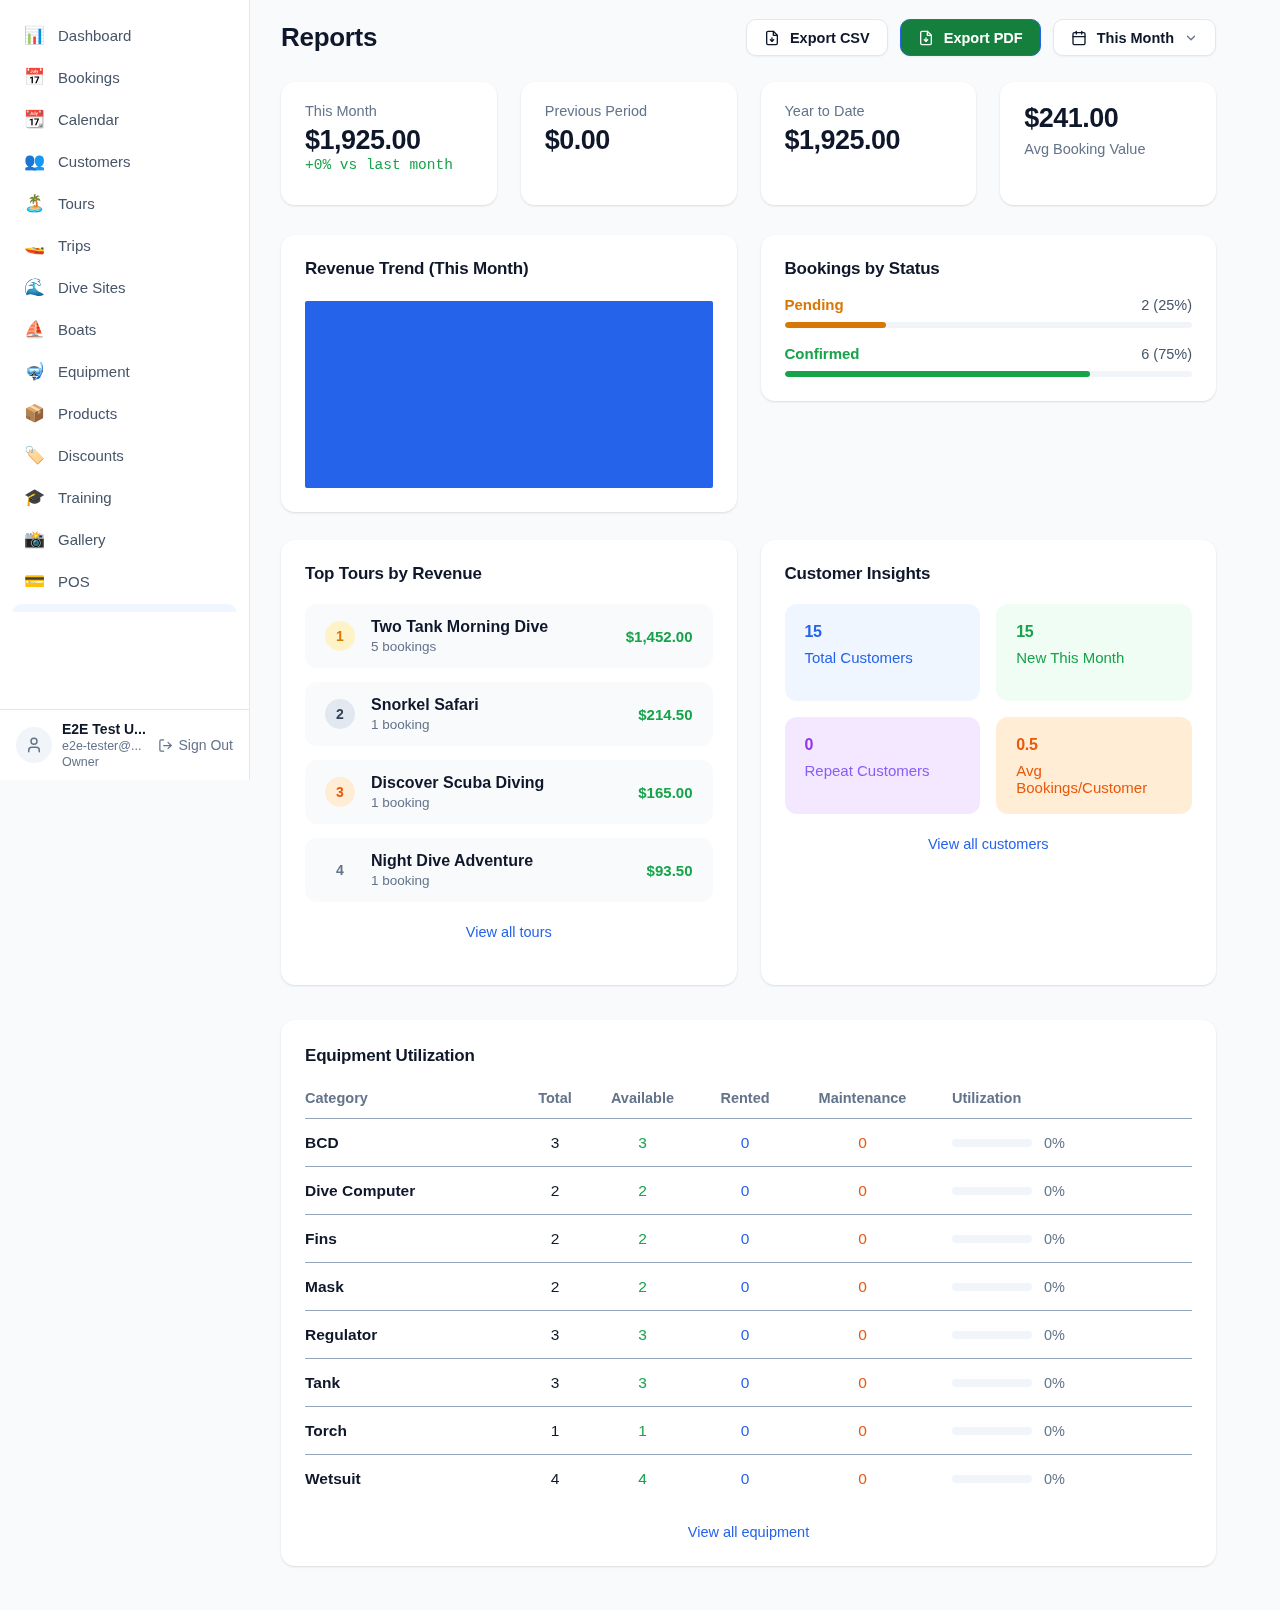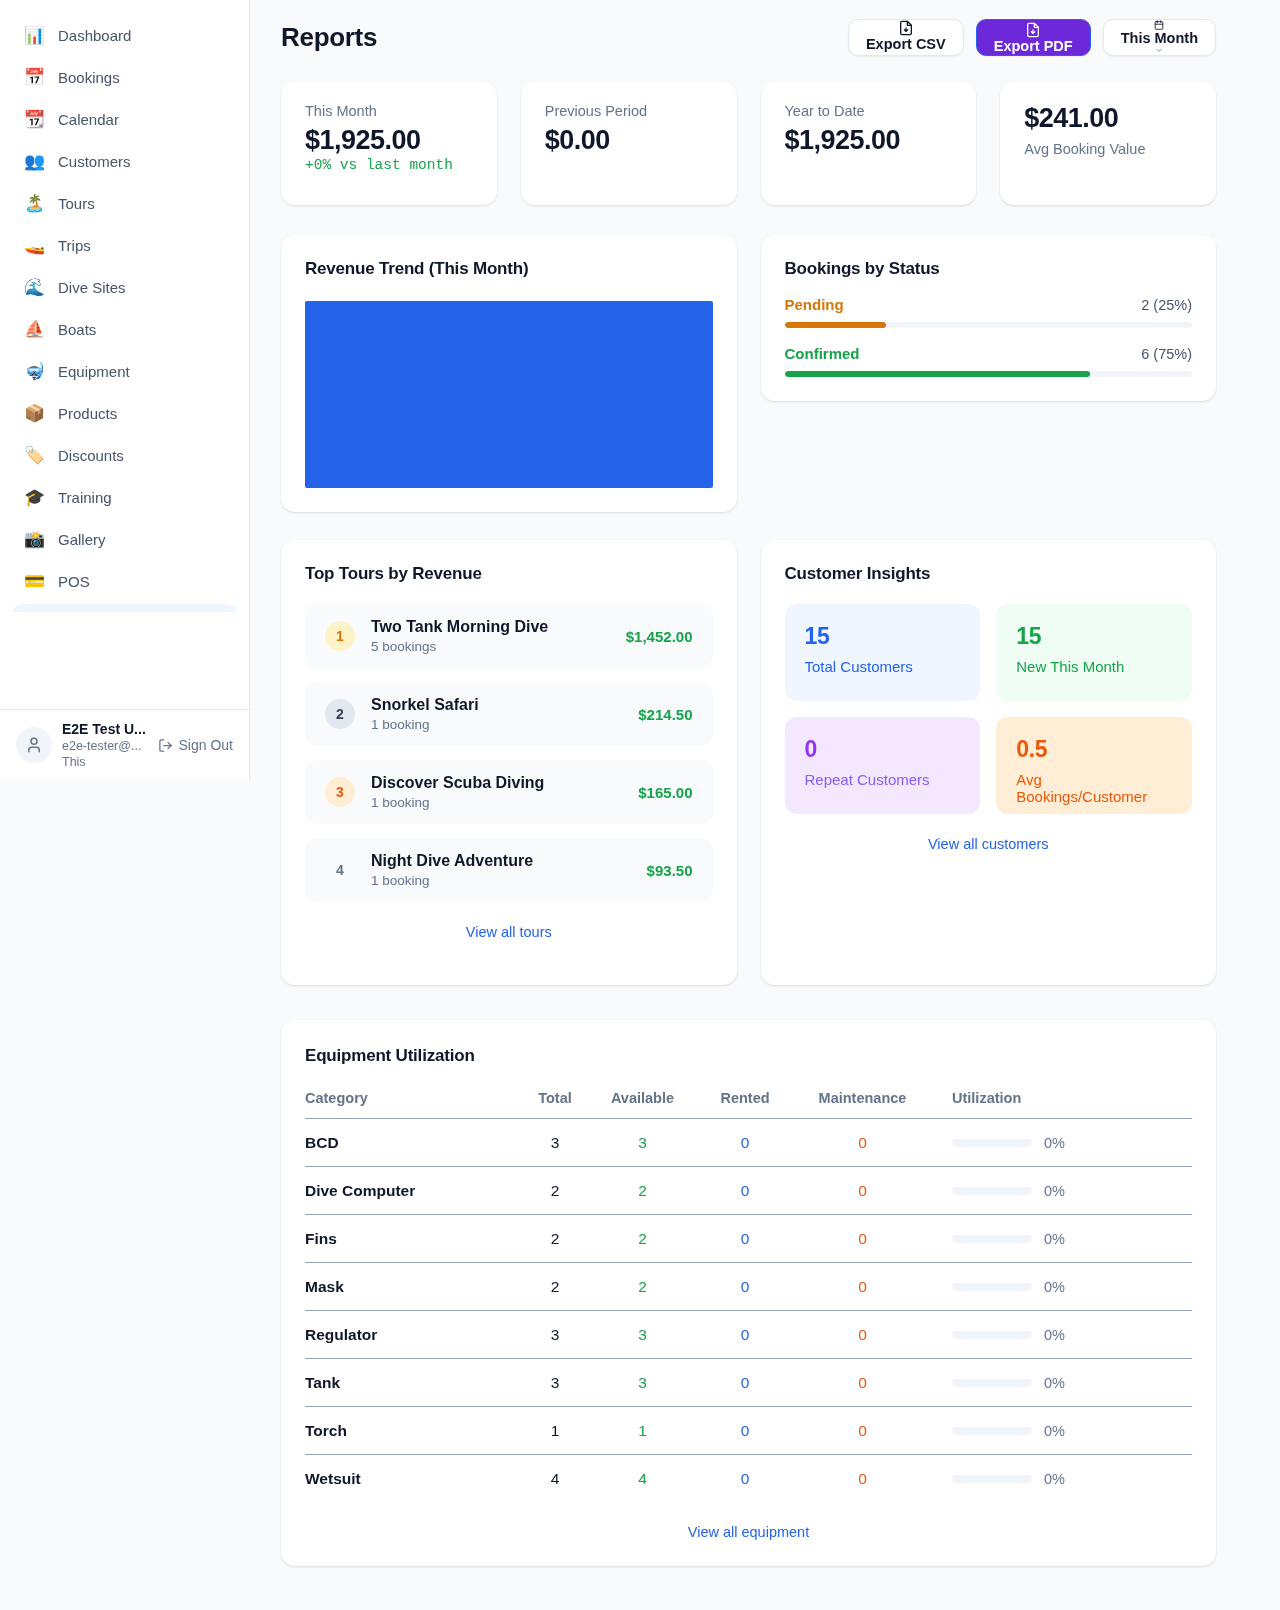--- a/index.html
+++ b/index.html
@@ -39,27 +39,26 @@
   .user-email { font-size:12.5px; color:#64748b; margin-top:2px; white-space:nowrap; overflow:hidden; }
   .user-role { font-size:12.5px; color:#64748b; margin-top:2px; }
   .signout { display:flex; align-items:center; gap:6px; color:#64748b; font-size:14px;
     cursor:pointer; flex:0 0 auto; }
   
   .main { position:absolute; left:250px; top:0; width:1030px; height:1610px; padding:19px 64px 0 31px; }
   .page-header { display:flex; align-items:center; justify-content:space-between; }
   .page-title { font-size:26px; font-weight:800; letter-spacing:-0.3px; }
   .header-actions { display:flex; gap:12px; }
   .btn {
-    height:37px; border-radius:10px; display:flex; align-items:center; gap:0;
+    height:37px; border-radius:10px; display:flex; align-items:center; gap:10px;
     padding:0 17px; font-size:14.5px; font-weight:600; cursor:pointer;
     background:#fff; border:1px solid #e2e8f0; color:#0f172a;
     box-shadow:0 1px 2px rgba(15,23,42,.05);
-    flex-direction:column;
-  }
-  .btn-primary { background:#6d28d9; border-color:#2563eb; color:#fff;justify-content:center; }
+  }
+  .btn-primary { background:#15803d; border-color:#2563eb; color:#fff;justify-content:center; }
   .btn svg { display:block; }
   
   .card {
     background:#fff; border-radius:14px;
     box-shadow:0 1px 2px rgba(15,23,42,.06), 0 1px 3px rgba(15,23,42,.07);
   }
   .stats-row { display:grid; grid-template-columns:repeat(4,1fr); gap:24px; margin-top:26px; }
   .stat-card { padding:21px 24px; height:123px; }
   .stat-label { font-size:14.5px; color:#64748b; font-weight:500; }
   .stat-value { font-size:27px; font-weight:800; letter-spacing:-0.5px; margin-top:6px; color:#0f172a; }
@@ -98,21 +97,21 @@
   .rank.r3 { background:#ffedd5; color:#ea580c; }
   .rank.r4 { background:transparent; color:#64748b; }
   .tour-info { flex:1 1 auto; min-width:0; }
   .tour-name { font-size:16px; font-weight:600; color:#0f172a; }
   .tour-sub { font-size:13.5px; color:#64748b; margin-top:3px; }
   .tour-revenue { font-size:15px; font-weight:700; color:#16a34a; }
   .view-link { display:block; text-align:center; color:#2563eb; font-size:14.5px; font-weight:500;
     margin-top:22px; cursor:pointer; text-decoration:none; }
   .insight-grid { margin-top:20px; display:grid; grid-template-columns:1fr 1fr; gap:16px; }
   .tile { border-radius:12px; padding:19px 20px; height:97px; }
-  .tile-value { font-size:23px; font-weight:800; letter-spacing:-0.3px; }
+  .tile-value { font-size:16px; font-weight:800; letter-spacing:-0.3px; }
   .tile-label { font-size:15px; font-weight:500; margin-top:8px; }
   .tile.blue   { background:#eff6ff; } .tile.blue .tile-value,.tile.blue .tile-label { color:#2563eb; }
   .tile.green  { background:#f0fdf4; } .tile.green .tile-value,.tile.green .tile-label { color:#16a34a; }
   .tile.purple { background:#f3e8ff; } .tile.purple .tile-value { color:#9333ea; } .tile.purple .tile-label { color:#8b5cf6; }
   .tile.orange { background:#ffedd5; } .tile.orange .tile-value,.tile.orange .tile-label { color:#ea580c; }
   
   .equip-card { margin-top:35px; padding:26px 24px 26px; }
   .equip-table { margin-top:14px; }
   .t-row { display:grid; grid-template-columns:215px 70px 105px 100px 135px 1fr; align-items:center; }
   .t-head { padding:10px 0 12px; border-bottom:1px solid #94a3b8; }
@@ -196,21 +195,21 @@
   <div class="side-footer">
     <div class="avatar">
       <svg width="18" height="18" viewBox="0 0 24 24" fill="none" stroke="currentColor" stroke-width="2" stroke-linecap="round" stroke-linejoin="round">
           <path d="M19 21v-2a4 4 0 0 0-4-4H9a4 4 0 0 0-4 4v2"></path>
           <circle cx="12" cy="7" r="4"></circle>
         </svg>
     </div>
     <div class="user-col">
       <div class="user-name">E2E Test U...</div>
       <div class="user-email">e2e-tester@...</div>
-      <div class="user-role">This</div>
+      <div class="user-role">Owner</div>
     </div>
     <div class="signout">
       <svg width="15" height="15" viewBox="0 0 24 24" fill="none" stroke="currentColor" stroke-width="2" stroke-linecap="round" stroke-linejoin="round">
           <path d="M9 21H5a2 2 0 0 1-2-2V5a2 2 0 0 1 2-2h4"></path>
           <polyline points="16 17 21 12 16 7"></polyline>
           <line x1="21" y1="12" x2="9" y2="12"></line>
         </svg>
       <span>Sign Out</span>
     </div>
   </div>

